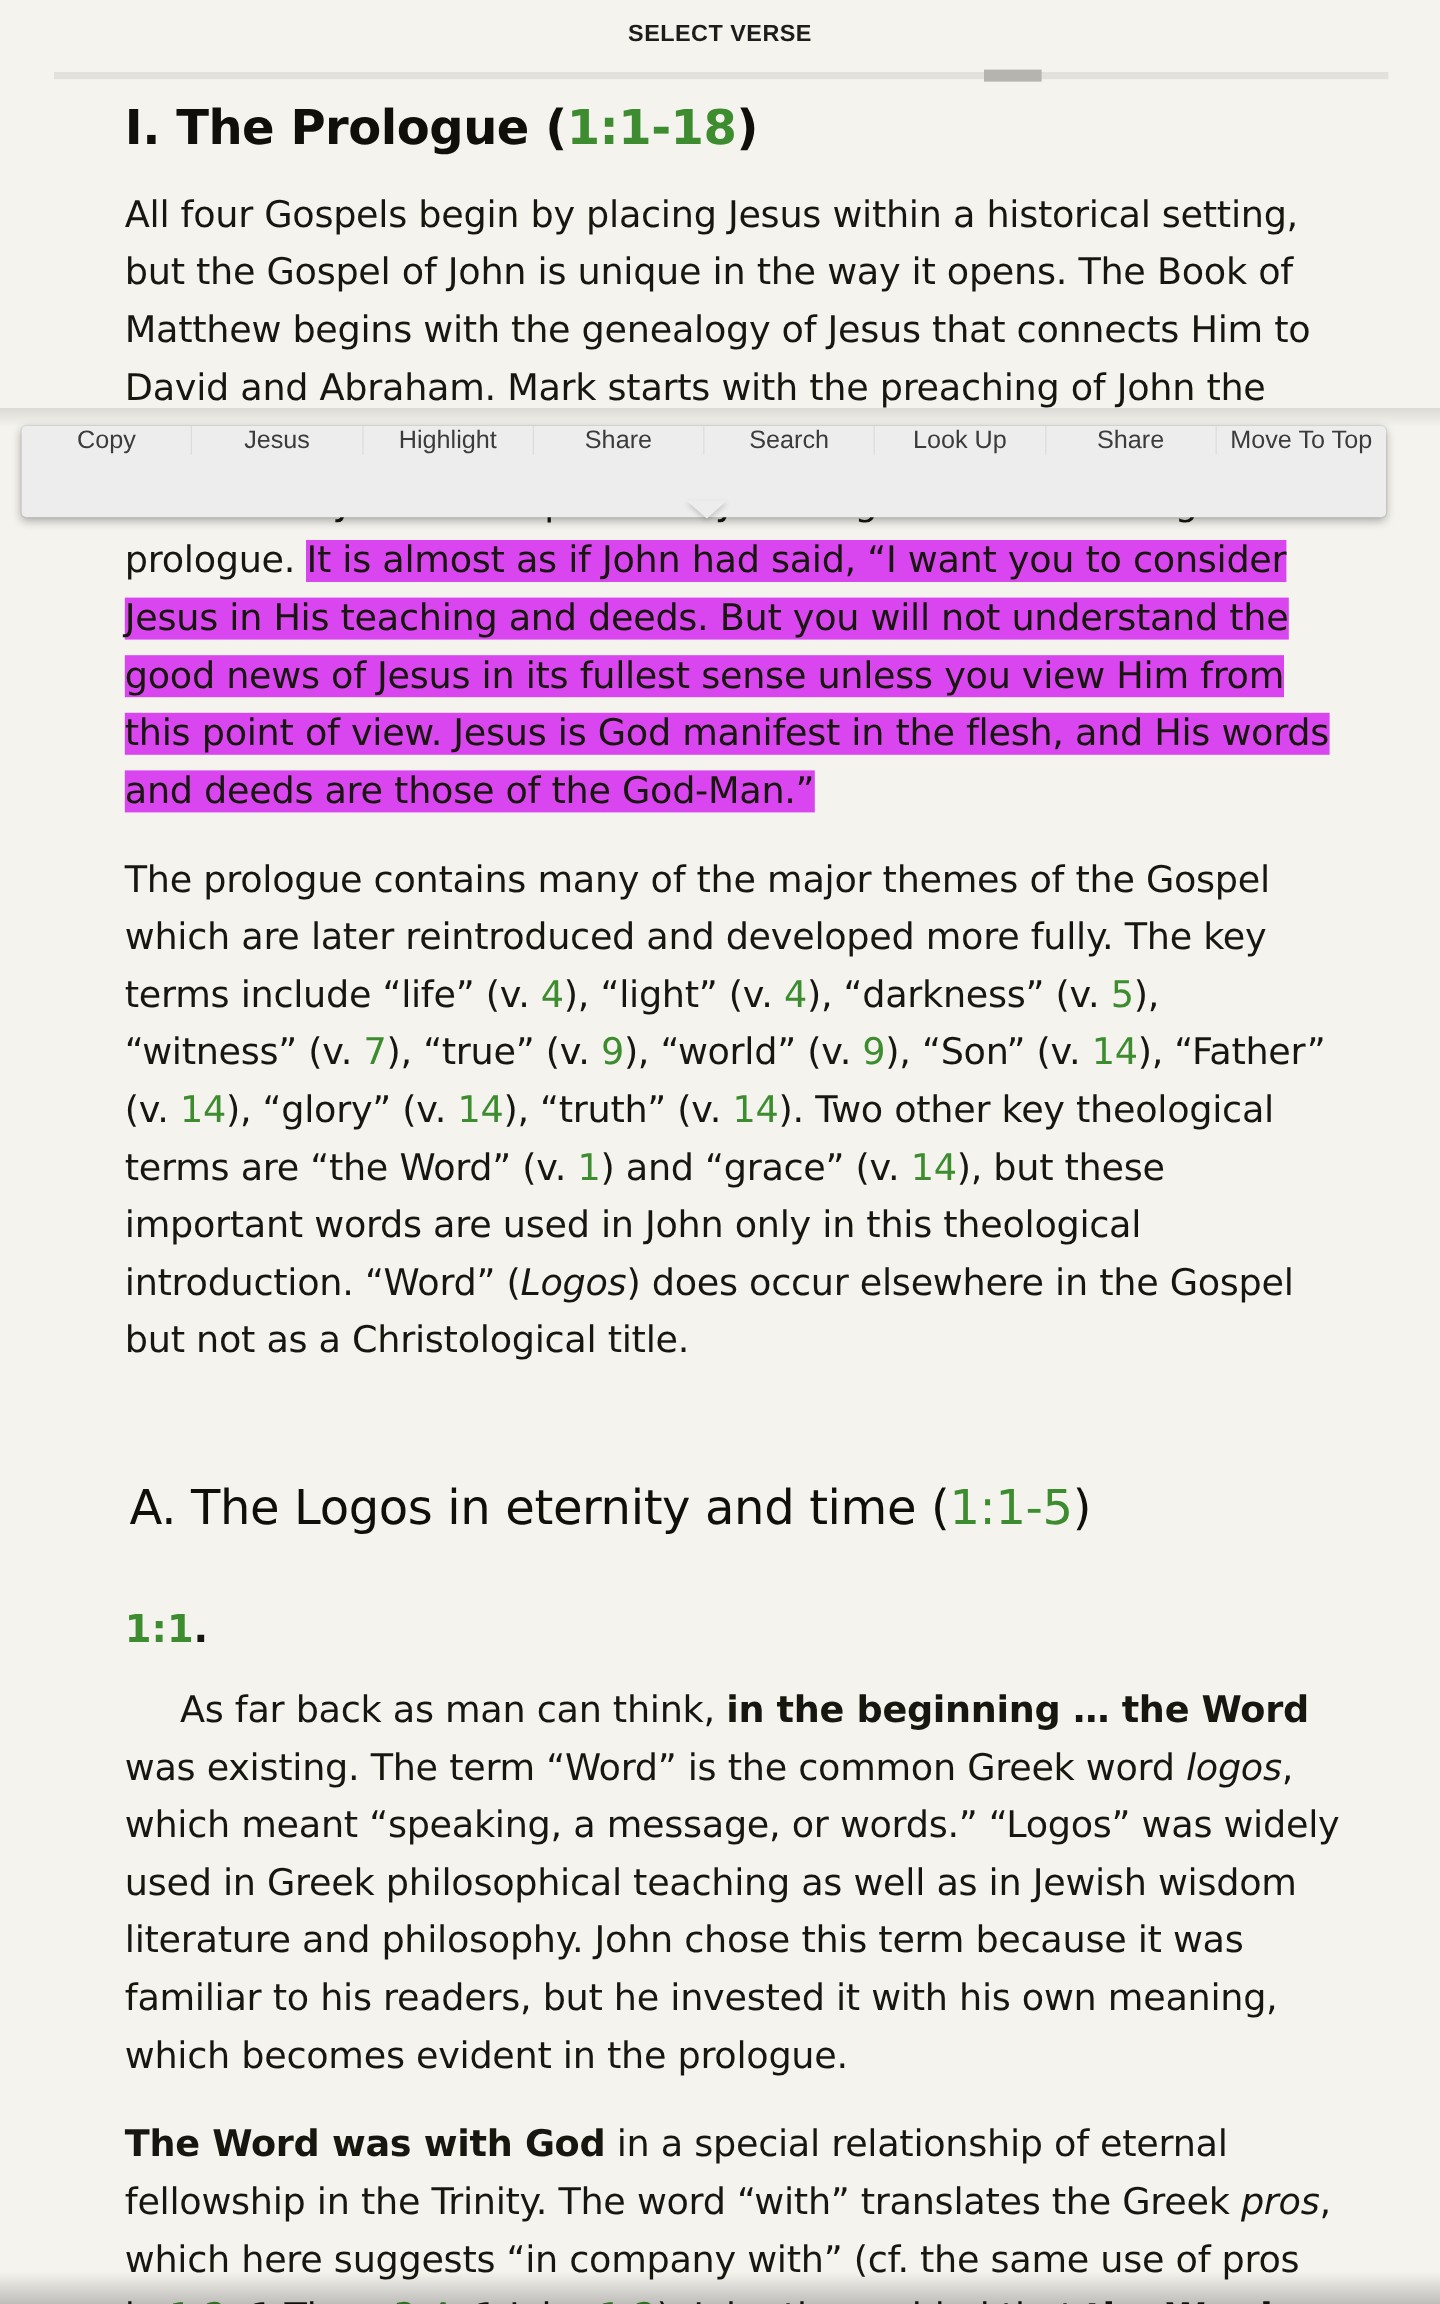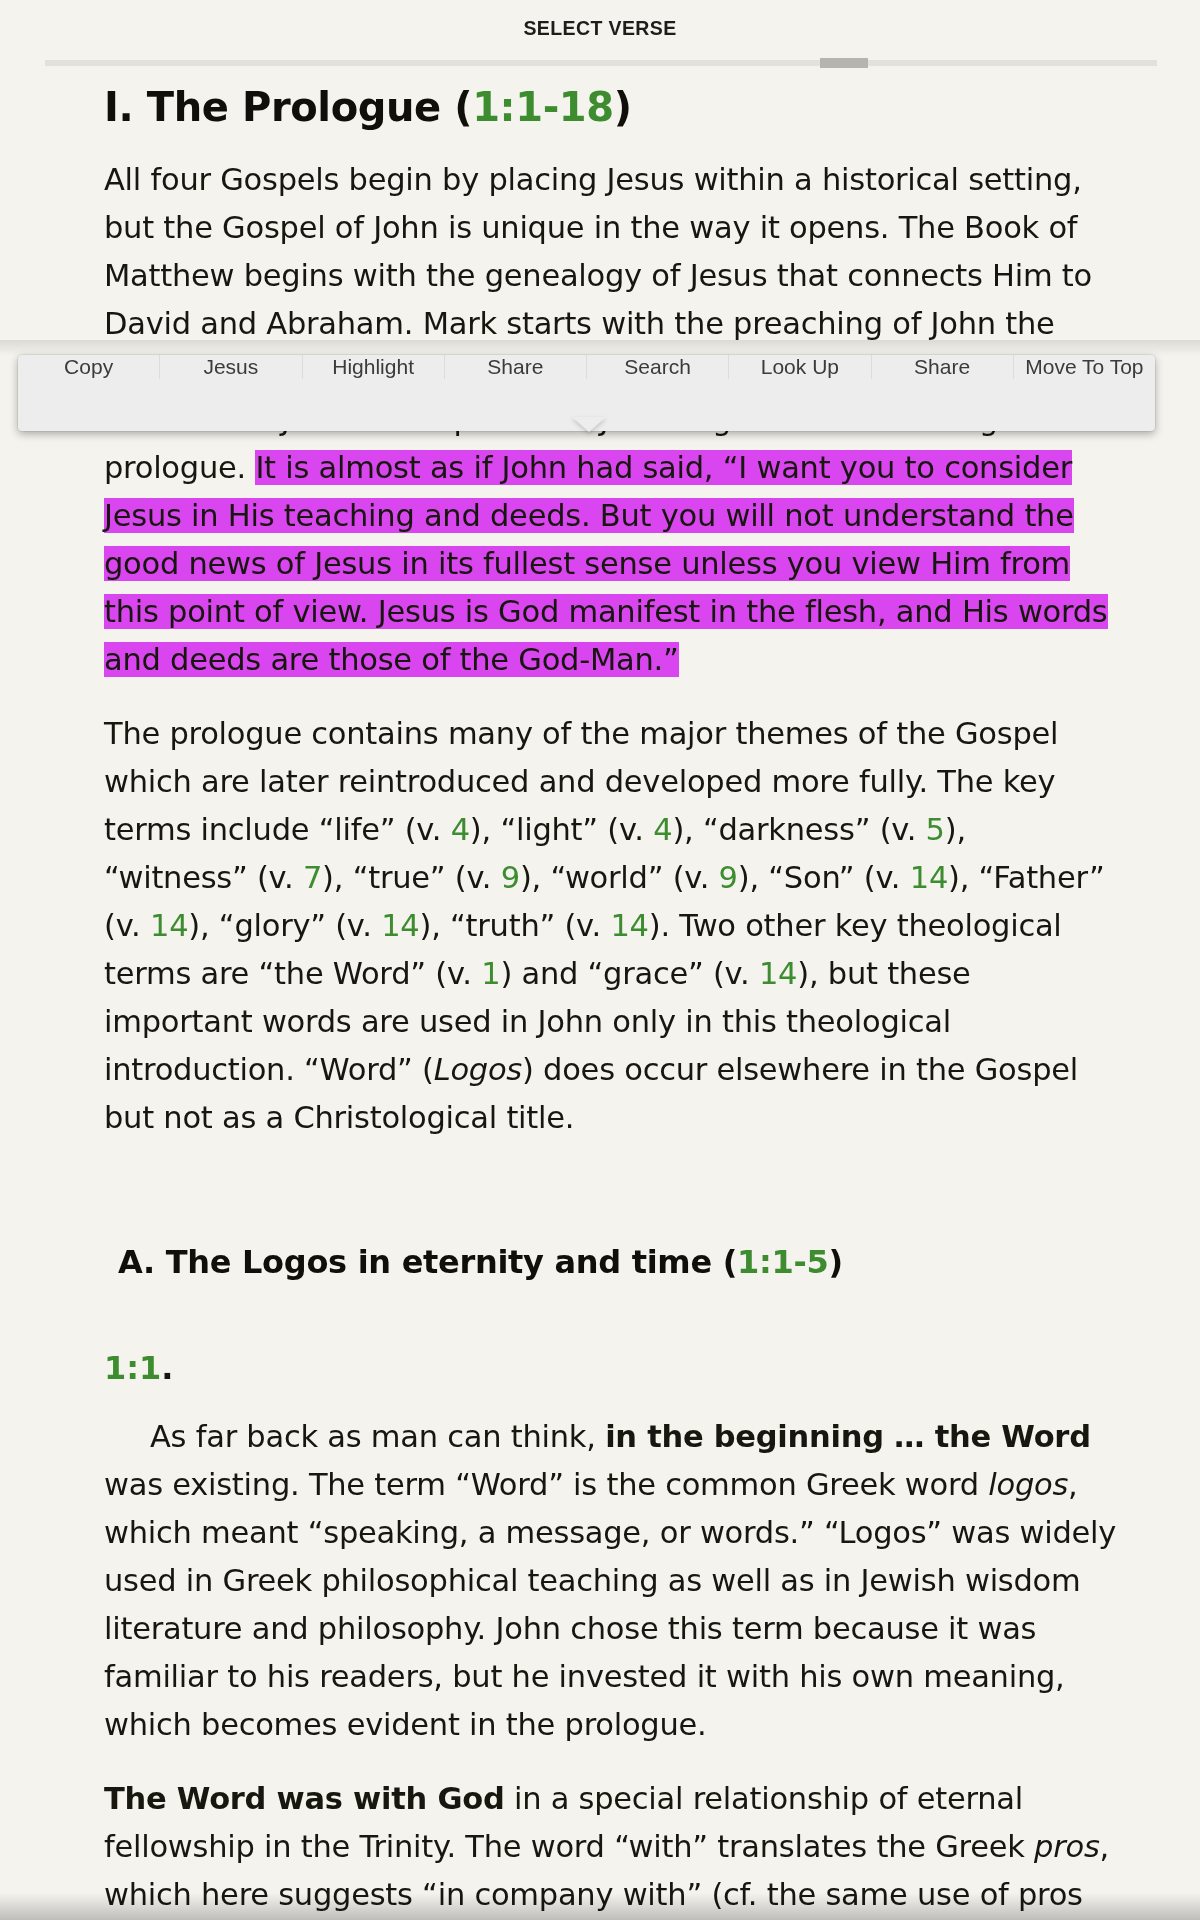--- a/index.html
+++ b/index.html
@@ -81,24 +81,24 @@
   h1.section-title {
     margin: 14px 0 0 0;
     font-size: 40px;
     line-height: 1.15;
     font-weight: bold;
     color: #100f0a;
     font-family: "DejaVu Sans", sans-serif;
     letter-spacing: -0.4px;
   }
   h2.sub-title {
-    margin: 14px;
-    font-size: 32px;
+    margin: 4px;
+    font-size: 40px;
     line-height: 1.15;
-    font-weight: bold;
+    font-weight: normal;
     color: #100f0a;
     letter-spacing: -0.3px;
   }
 
   .vref { color: #3d8c2f; }
 
   p.body {
     margin: 26px 0 0 0;
     font-size: 30.5px;
     line-height: 48px;

